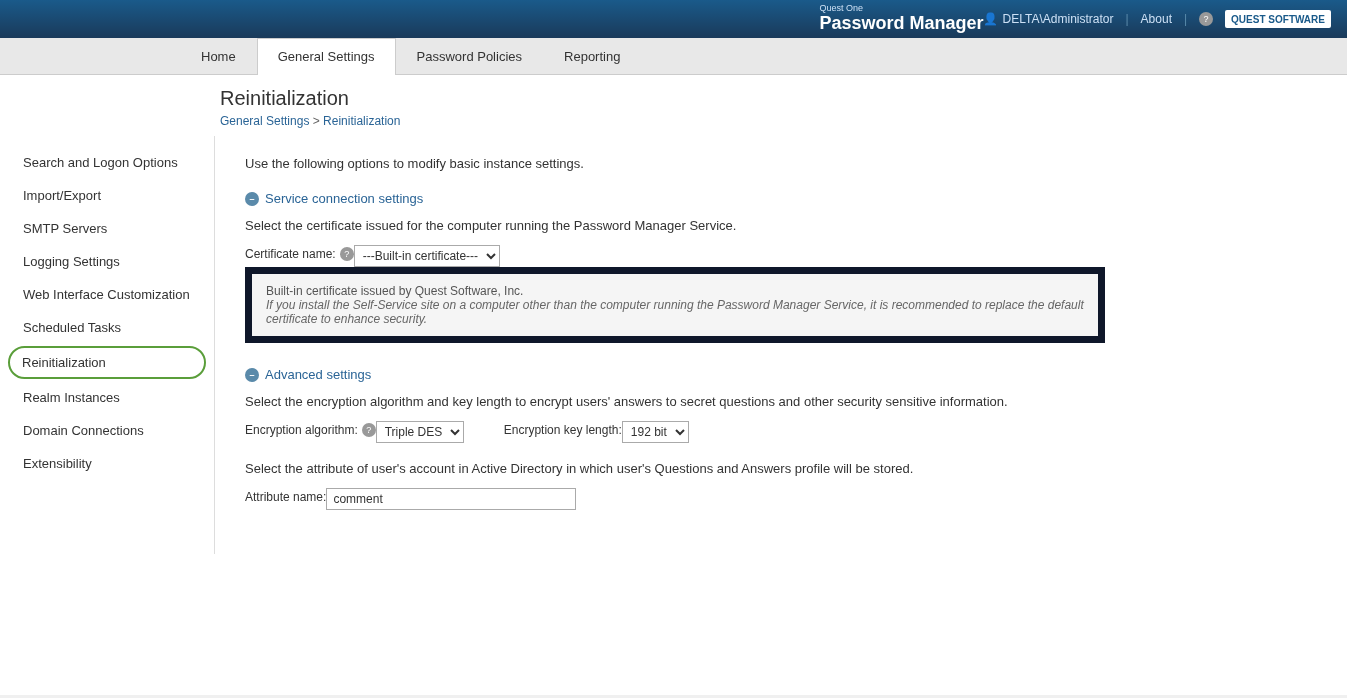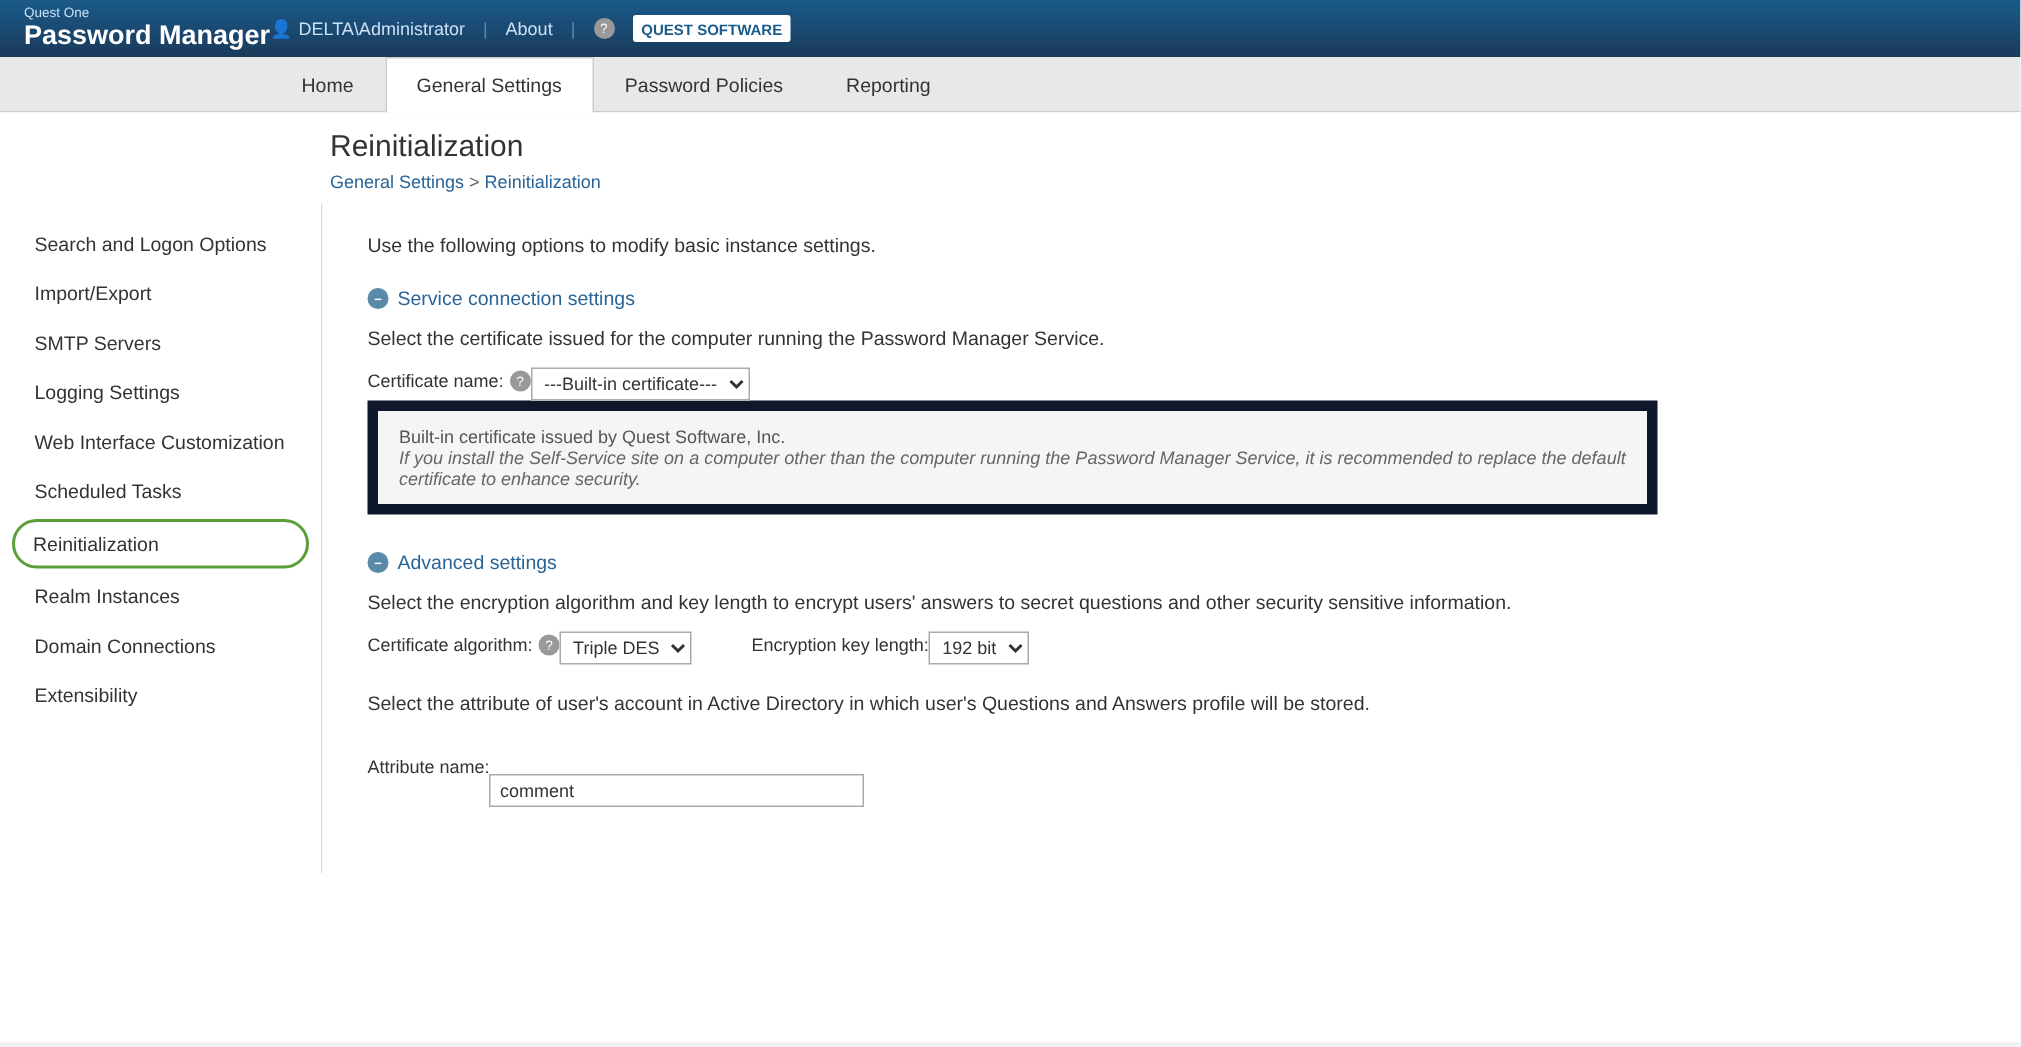--- a/index.html
+++ b/index.html
@@ -4,21 +4,21 @@
   <style>
     * { box-sizing: border-box; margin: 0; padding: 0; }
     body { font-family: Arial, sans-serif; font-size: 13px; background: #f0f0f0; color: #333; }
 
     
     .header {
       background: linear-gradient(to bottom, #1a5a8a, #1a3a5a);
       height: 38px;
       display: flex;
       align-items: center;
-      justify-content: flex-start;
+      justify-content: flex-end;
       padding: 0 16px;
     }
     .header-brand {
       display: flex;
       align-items: center;
       gap: 8px;
     }
     .header-logo-text {
       color: white;
       line-height: 1.1;
@@ -359,21 +359,21 @@
       <div class="section-block">
         <div class="section-header">
           <span class="section-icon blue">–</span>
           <span>Advanced settings</span>
         </div>
         <p class="section-desc">Select the encryption algorithm and key length to encrypt users' answers to secret questions and other security sensitive information.</p>
 
         <div class="field-group">
           <div class="field-block">
             <div class="field-label">
-              <span>Certificate algorithm:</span>
+              <span>Encryption algorithm:</span>
               <span class="help-icon">?</span>
             </div>
             <select>
               <option>Triple DES</option>
               <option>AES</option>
             </select>
           </div>
           <div class="field-block">
             <div class="field-label">Encryption key length:</div>
             <select>
@@ -381,20 +381,20 @@
               <option>128 bit</option>
               <option>256 bit</option>
             </select>
           </div>
         </div>
 
         <div style="margin-top:18px;">
           <p class="section-desc">Select the attribute of user's account in Active Directory in which user's Questions and Answers profile will be stored.</p>
           <div class="field-block">
             <div class="field-label">Attribute name:</div>
-            <input type="text" value="comment" style="width: 250px; margin-top: 28px;">
+            <input type="text" value="comment" style="width: 250px;">
           </div>
         </div>
       </div>
 
     </div>
   </div>
 </div>
 
 </body></html>

